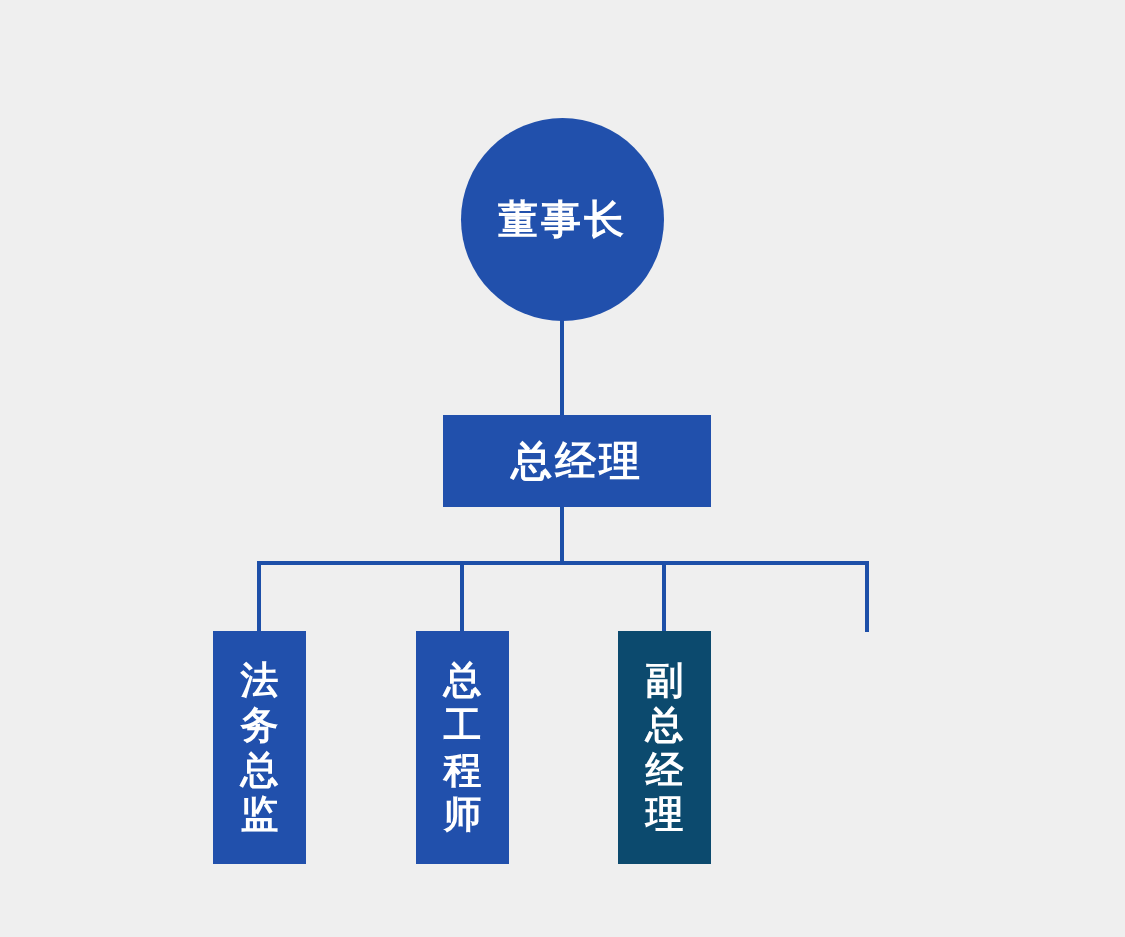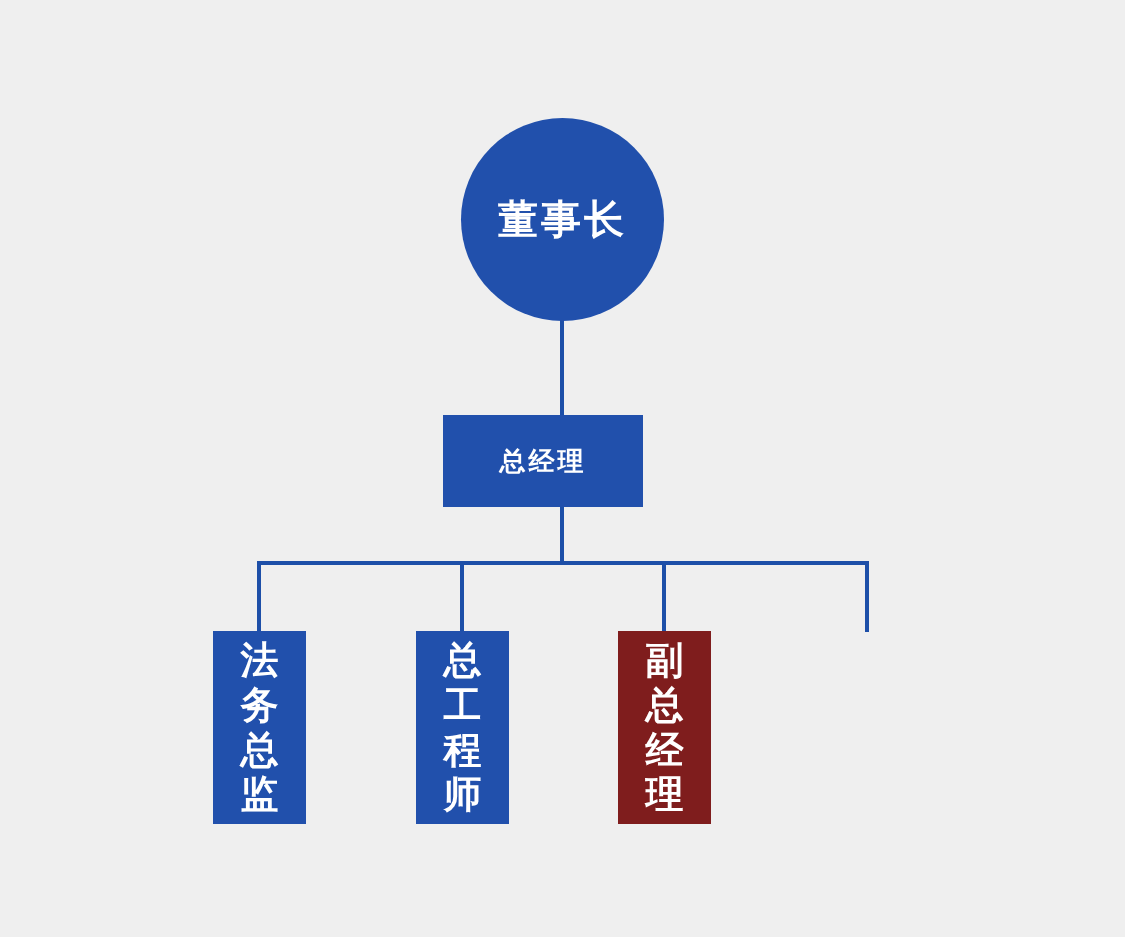--- a/index.html
+++ b/index.html
@@ -29,29 +29,29 @@
     top: 118px;
     width: 203px;
     height: 203px;
     border-radius: 50%;
     font-size: 40px;
     letter-spacing: 3px;
   }
   .node-rect {
     left: 443px;
     top: 415px;
-    width: 200px;
+    width: 268px;
     height: 92px;
-    font-size: 26px;
+    font-size: 41px;
     letter-spacing: 3px;
   }
   .node-vert {
     top: 631px;
     width: 93px;
-    height: 193px;
+    height: 233px;
     font-size: 38px;
   }
   .node-vert .vlabel {
     display: inline-block;
     width: 1.05em;
     line-height: 1.18;
     word-break: break-all;
     text-align: center;
   }
   .node-vert-1 { left: 213px; }
@@ -89,17 +89,17 @@
   <div class="node node-rect" style="background: rgb(33, 80, 172); color: rgb(255, 255, 255);">
     <span>总经理</span>
   </div>
 
   <div class="node node-vert node-vert-1" style="background: rgb(33, 80, 172); color: rgb(255, 255, 255);">
     <span class="vlabel">法务总监</span>
   </div>
   <div class="node node-vert node-vert-2" style="background: rgb(33, 80, 172); color: rgb(255, 255, 255);">
     <span class="vlabel">总工程师</span>
   </div>
-  <div class="node node-vert node-vert-3" style="background: #7f1d1d; color: rgb(255, 255, 255);">
+  <div class="node node-vert node-vert-3" style="background: #0c4a6e; color: rgb(255, 255, 255);">
     <span class="vlabel">副总经理</span>
   </div>
 
 </div>
 
 </body></html>

